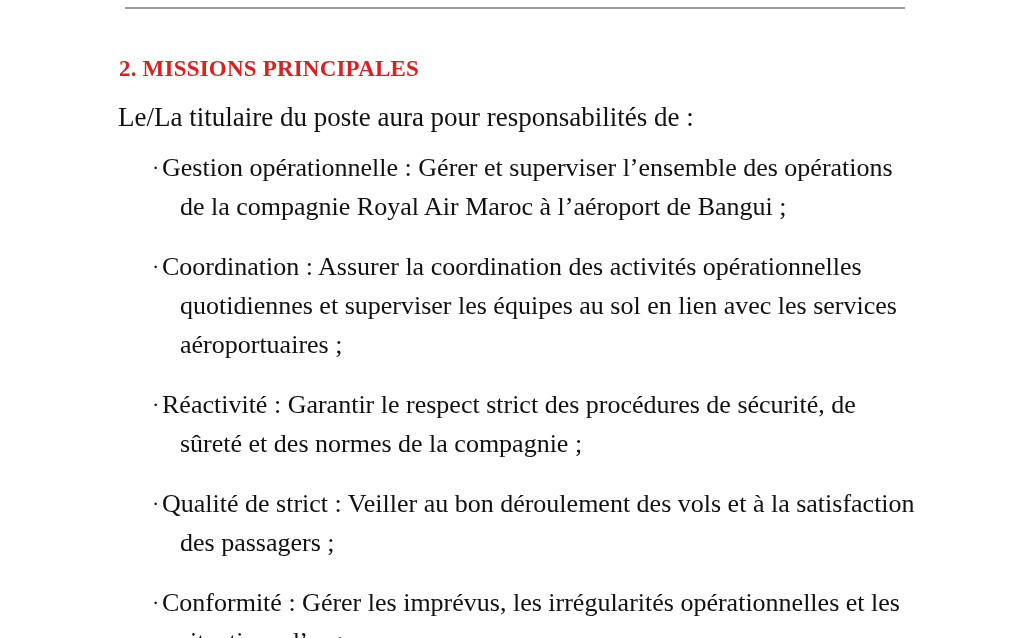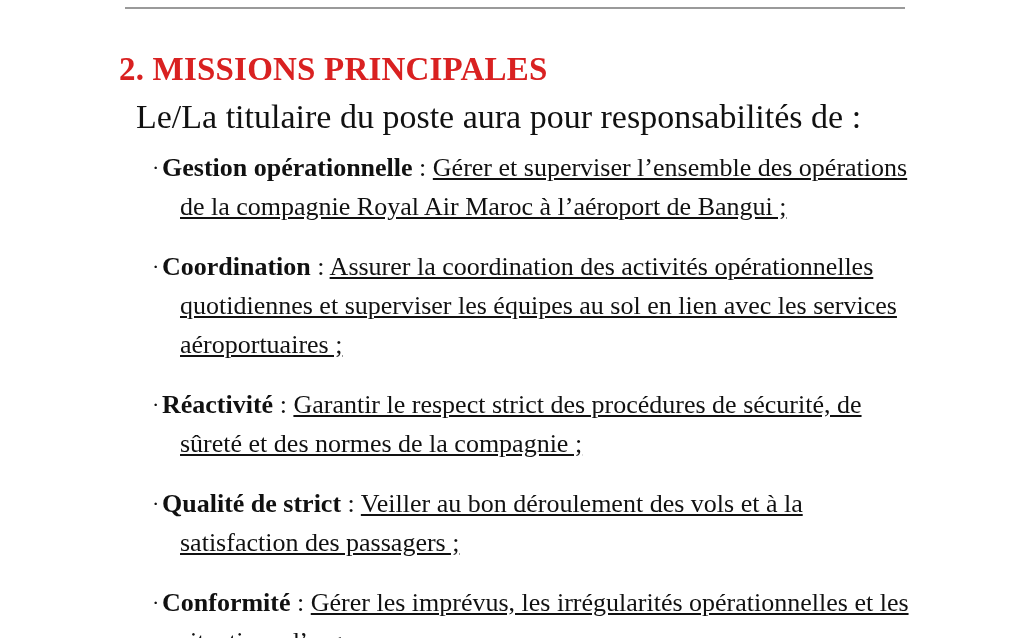--- a/index.html
+++ b/index.html
@@ -38,31 +38,31 @@
     top: 0;
     width: 1024px;
   }
 
   .section-heading {
     position: absolute;
     left: 119px;
     top: 53px;
     color: #d92121;
     font-weight: bold;
-    font-size: 33px;
+    font-size: 23px;
     line-height: 32px;
     letter-spacing: 0.2px;
     white-space: nowrap;
   }
 
   .intro-line {
     position: absolute;
-    left: 136px;
+    left: 118px;
     top: 100px;
-    font-size: 34px;
+    font-size: 27px;
     line-height: 34px;
     white-space: nowrap;
   }
 
   .bullet-list {
     position: absolute;
     left: 146px;
     top: 148px;
     width: 770px;
     margin: 0;
@@ -92,30 +92,29 @@
     line-height: 39px;
     text-align: left;
   }
 
   .bullet-text {
     display: block;
     text-indent: -18px;
   }
 
   .bullet-label {
-    font-weight: bold;
+    font-weight: normal;
   }
 
   .bullet-sep {
     font-weight: normal;
   }
 
   .bullet-body {
     font-weight: normal;
-    text-decoration: underline;
   }
 </style>
 </head>
 <body>
 
 <div class="page">
 
   <div class="top-rule"></div>
 
   <div class="content">

